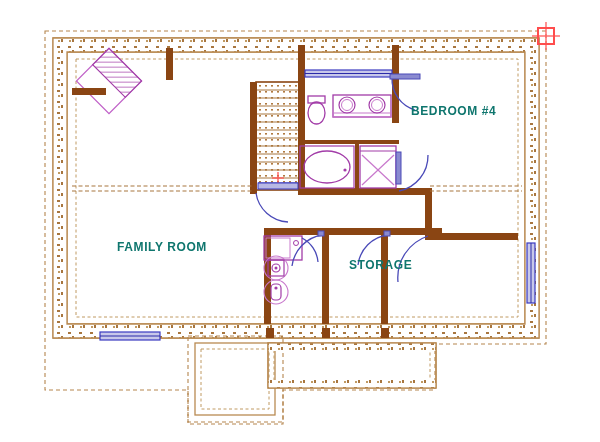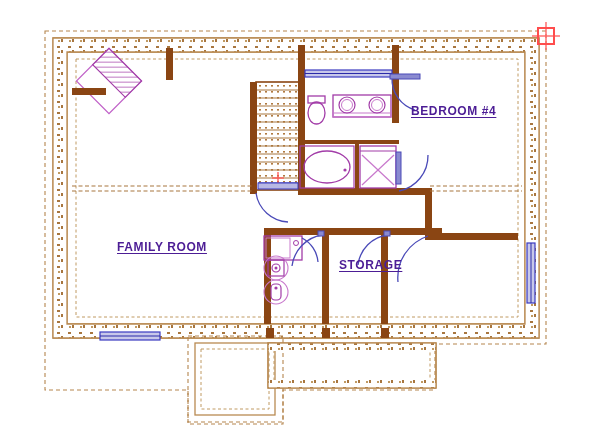--- a/index.html
+++ b/index.html
@@ -6,33 +6,32 @@
   html,body{margin:0;padding:0;background:#ffffff;}
   body{
     width:600px;height:442px;overflow:hidden;
     font-family:"Liberation Sans","DejaVu Sans",sans-serif;
     background:#ffffff;
   }
   #plan-canvas{position:relative;width:600px;height:442px;background:#ffffff;}
   #plan-svg{position:absolute;left:0;top:0;width:600px;height:442px;display:block;}
   .room-label{
     position:absolute;
-    color:#4c1d95;
+    color:#0f766e;
     font-family:"Liberation Sans","DejaVu Sans",sans-serif;
     font-size:12px;
     font-weight:bold;
     letter-spacing:0.6px;
     white-space:nowrap;
-    text-decoration:underline;
     text-underline-offset:2px;
     text-decoration-thickness:1px;
   }
   #label-family-room{left:117px;top:219px;margin-top:21px;}
   #label-bedroom4{left:411px;top:104px;}
-  #label-storage{left:339px;top:258px;}
+  #label-storage{left:349px;top:258px;}
 </style>
 </head>
 <body>
 
 <div id="plan-canvas">
 
   <svg id="plan-svg" viewBox="0 0 600 442">
 
     <defs>
 

